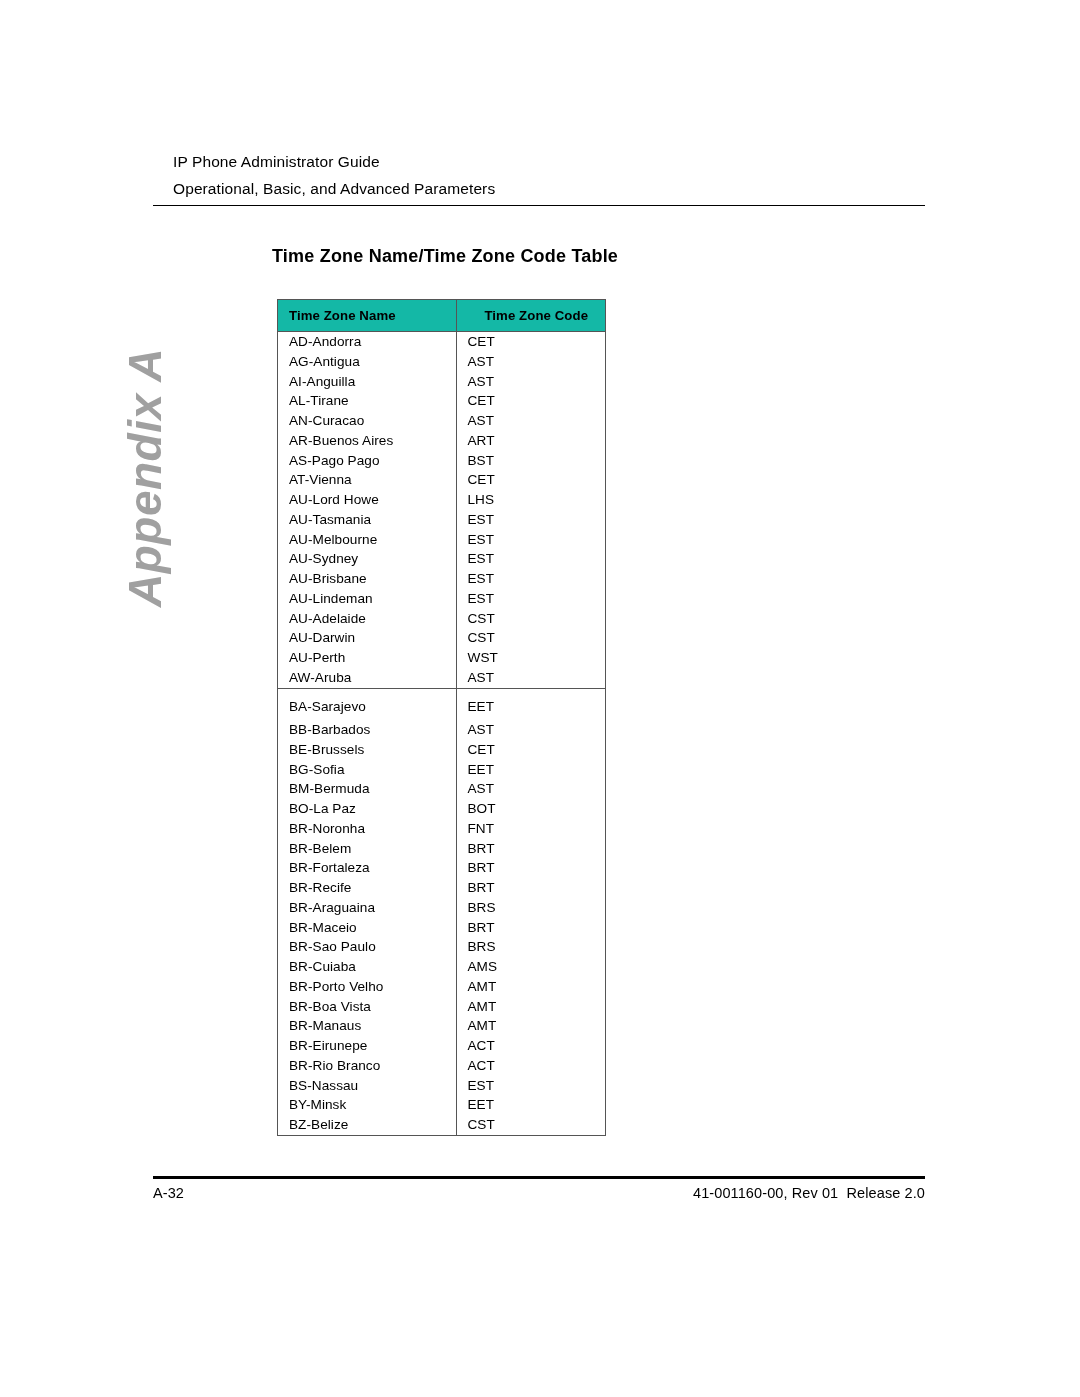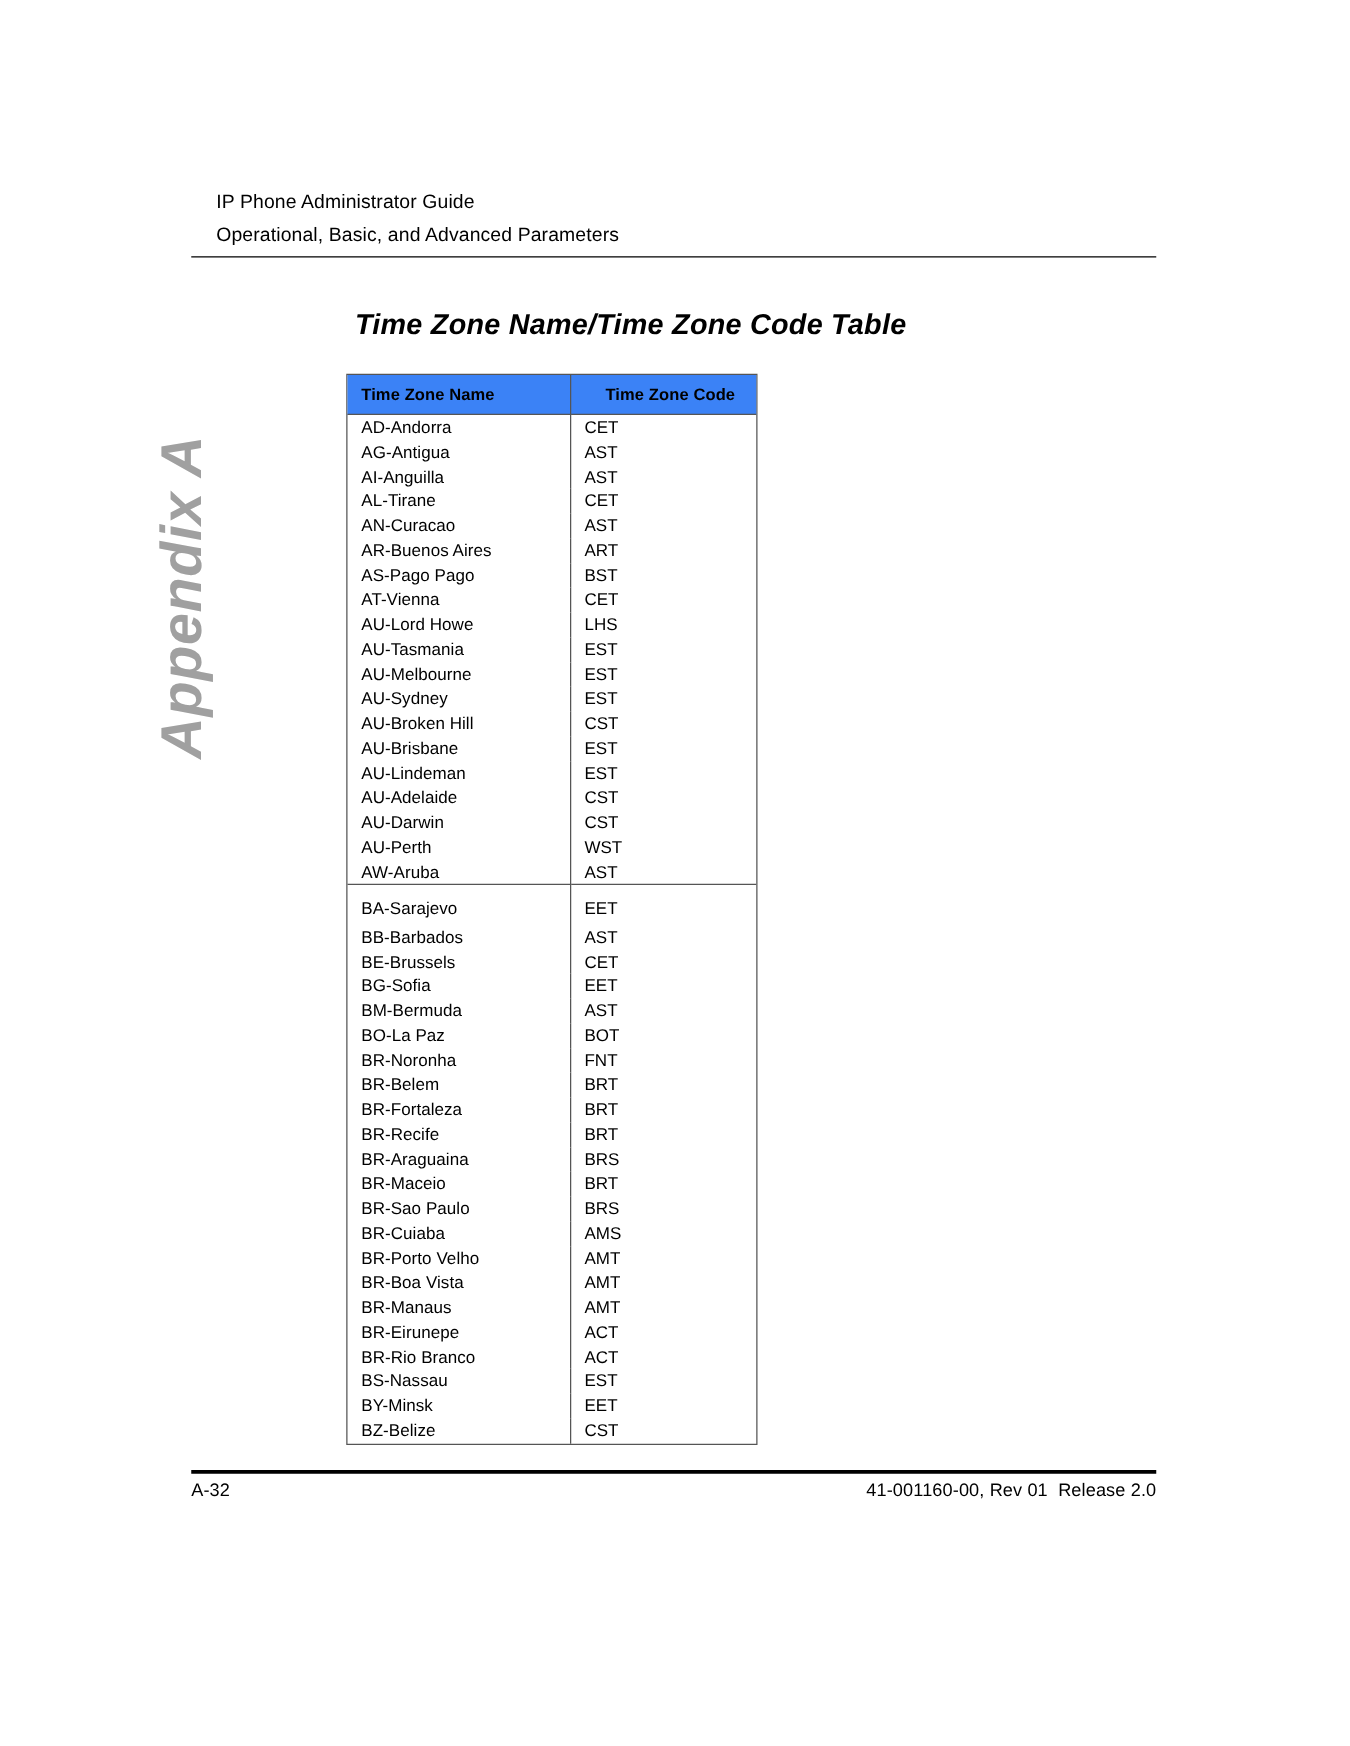--- a/index.html
+++ b/index.html
@@ -62,25 +62,24 @@
     font-weight: bold;
     font-style: italic;
     color: #a0a0a0;
     letter-spacing: 0.5px;
     white-space: nowrap;
   }
 
   
   #table-title {
     position: absolute;
-    left: 284px;
+    left: 272px;
     top: 246px;
-    font-size: 23px;
+    font-size: 18px;
     font-weight: bold;
-    font-style: italic;
     letter-spacing: 0.2px;
     white-space: nowrap;
   }
 
   
   #tz-table {
     position: absolute;
     left: 277px;
     top: 299px;
     width: 327px;
@@ -90,21 +89,21 @@
   }
   #tz-table table {
     border-collapse: collapse;
     width: 100%;
     table-layout: fixed;
   }
   #tz-table col.c-name { width: 178px; }
   #tz-table col.c-code { width: 149px; }
 
   #tz-table thead th {
-    background: #3b82f6;
+    background: #14b8a6;
     border-bottom: 1.2px solid #555;
     border-right: 1.2px solid #555;
     font-size: 13.2px;
     font-weight: bold;
     text-align: left;
     padding: 8px 0 8px 11px;
     letter-spacing: 0.1px;
     white-space: nowrap;
   }
   #tz-table thead th:last-child { border-right: none; text-align: center; }
@@ -222,24 +221,20 @@
         </tr>
         <tr>
           <td>AU-Melbourne</td>
           <td>EST</td>
         </tr>
         <tr>
           <td>AU-Sydney</td>
           <td>EST</td>
         </tr>
         <tr>
-          <td>AU-Broken Hill</td>
-          <td>CST</td>
-        </tr>
-        <tr>
           <td>AU-Brisbane</td>
           <td>EST</td>
         </tr>
         <tr>
           <td>AU-Lindeman</td>
           <td>EST</td>
         </tr>
         <tr>
           <td>AU-Adelaide</td>
           <td>CST</td>

